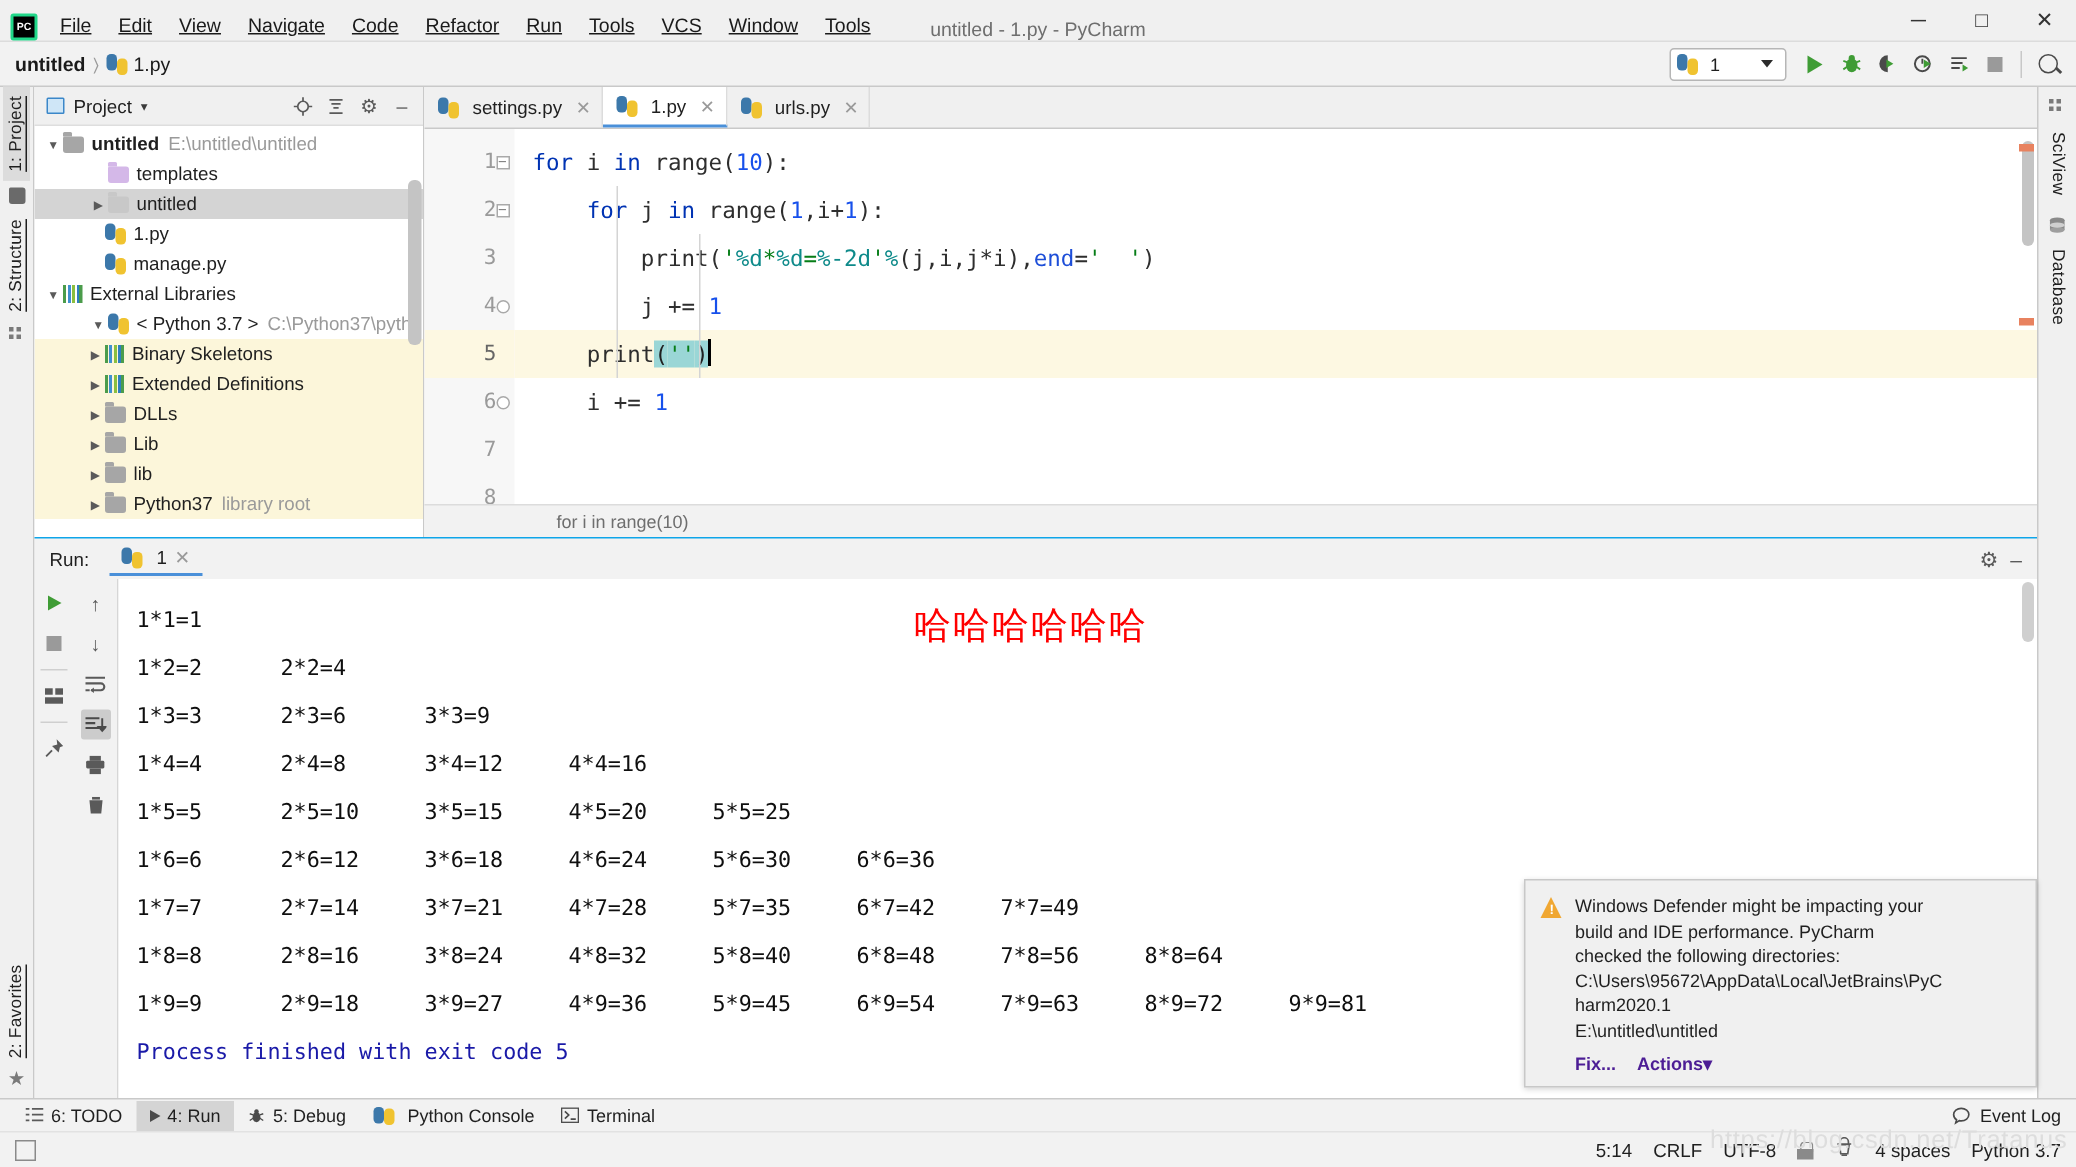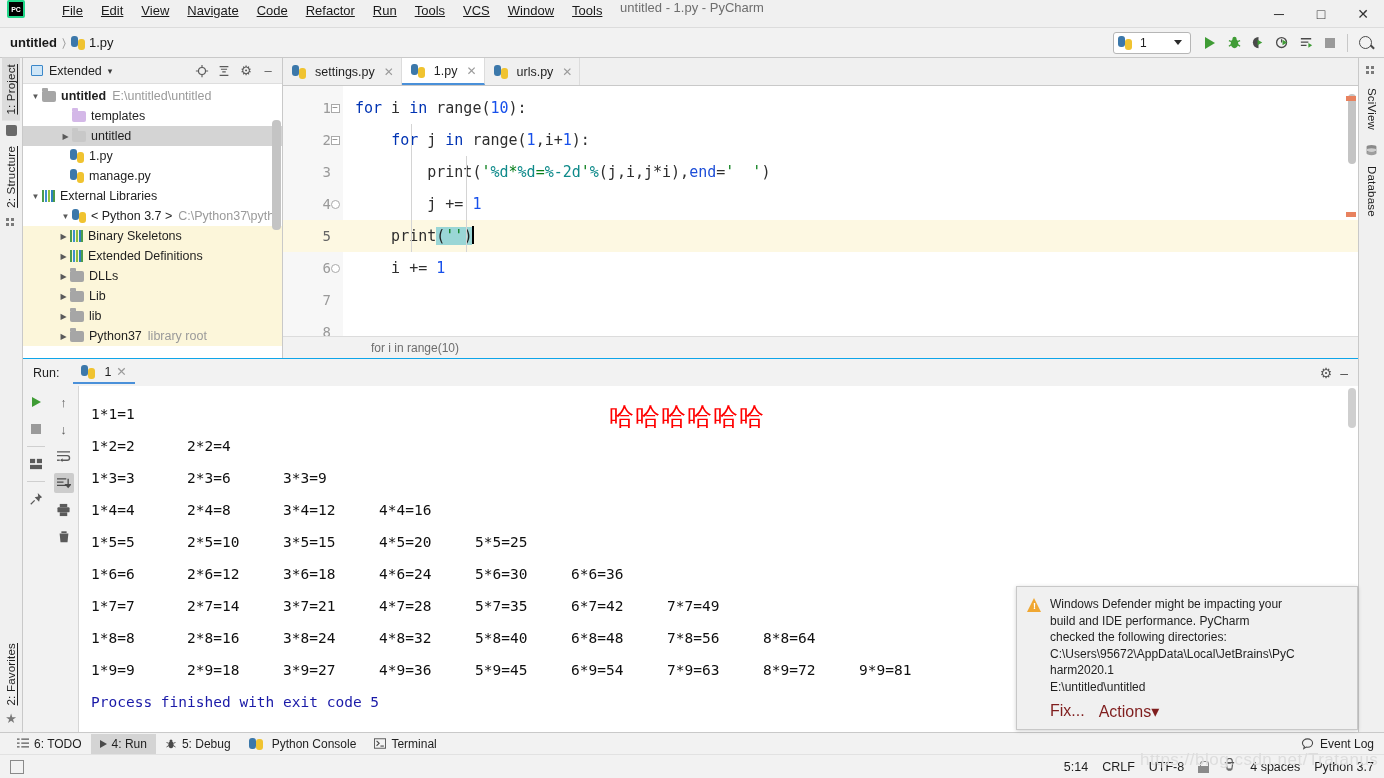--- a/index.html
+++ b/index.html
@@ -9,22 +9,22 @@
     font-family:"Liberation Sans", sans-serif;
     font-size:12px;
     color:#1f1f1f;
     background:#f2f2f2;
     overflow:hidden;
     position:relative;
   }
   .app { width:1384px; height:778px; display:flex; flex-direction:column; background:#f2f2f2; }
 
   
-  .titlebar { height:28px; background:#f0f0f0; display:flex; align-items:flex-start;
-              border-bottom:1px solid #dcdcdc; position:relative; flex:0 0 28px;gap:22px; }
+  .titlebar { height:28px; background:#f0f0f0; display:flex; align-items:flex-end;
+              border-bottom:1px solid #dcdcdc; position:relative; flex:0 0 28px; }
   .pc-logo { width:18px; height:18px; margin:0 6px 0 7px; background:#000;
              border:2px solid #21d789; border-radius:2px; position:relative; flex:0 0 18px;}
   .pc-logo:after { content:"PC"; position:absolute; inset:0; color:#fff; font-size:7px;
                    font-weight:bold; display:flex; align-items:center; justify-content:center;
                    font-family:"Liberation Sans",sans-serif; }
   .menu { display:flex; align-items:center; }
   .menu-item { padding:3px 9px; font-size:13px; color:#1a1a1a; cursor:default; }
   .menu-item u { text-decoration:underline; }
   .win-title { position:absolute; left:0; right:0; text-align:center; font-size:13px;
                color:#6e6e6e; pointer-events:none; }
@@ -184,21 +184,21 @@
              box-shadow:0 1px 4px rgba(0,0,0,.18); }
   .balloon-row { display:flex; gap:8px; }
   .warn-ico { width:15px;height:14px;flex:0 0 15px;margin-top:2px;position:relative; }
   .warn-ico:before { content:""; position:absolute; left:0; top:0; width:0;height:0;
                      border-left:7.5px solid transparent; border-right:7.5px solid transparent;
                      border-bottom:14px solid #f0a732; }
   .warn-ico:after { content:"!"; position:absolute; left:0; right:0; top:3px; text-align:center;
                     font-size:9px; font-weight:bold; color:#fff; }
   .balloon-txt { font-size:12px; line-height:16.5px; color:#1f1f1f; }
   .balloon-links { margin-top:7px; display:flex; gap:14px; padding-left:23px; }
-  .blink { color:#7f1d1d; font-size:16px; }
+  .blink { color:#4c1d95; font-size:12px;font-weight:bold; }
 
   
   .botbar { height:22px; background:#f2f2f2; border-top:1px solid #c9c9c9; display:flex;
             align-items:center; padding-left:8px; flex:0 0 22px; font-size:12px; }
   .bbtn { display:flex; align-items:center; gap:5px; padding:2px 9px; height:20px; }
   .bbtn.on { background:#d4d4d4; }
   .bot-right { margin-left:auto; display:flex; align-items:center; padding-right:10px; gap:6px; }
   .statusbar { height:24px; background:#f2f2f2; display:flex; align-items:center;
                padding:0 10px; flex:0 0 24px; font-size:12.5px; border-top:1px solid #e2e2e2; }
   .sb-right { margin-left:auto; display:flex; align-items:center; gap:14px; color:#1f1f1f; }
@@ -307,21 +307,21 @@
       <div style="color:#7a7a7a;font-size:13px;margin-bottom:6px;">★</div>
     </div>
 
     <div class="cols">
 
       <div class="upper">
 
         <div class="project">
           <div class="panel-head">
             <span class="blue-sq"></span>
-            <span class="ttl">Extended</span>
+            <span class="ttl">Project</span>
             <span style="margin-left:6px;color:#3a3a3a;font-size:9px;">▾</span>
             <span class="ph-icons">
               <span class="ph-ico">
                 <svg width="14" height="14" viewBox="0 0 16 16">
                     <circle cx="8" cy="8" r="4" fill="none" stroke="#5a5a5a" stroke-width="1.3"></circle>
                     <path d="M8 1v3M8 12v3M1 8h3M12 8h3" stroke="#5a5a5a" stroke-width="1.3"></path>
                   </svg>
               </span>
               <span class="ph-ico">
                 <svg width="14" height="14" viewBox="0 0 16 16">

